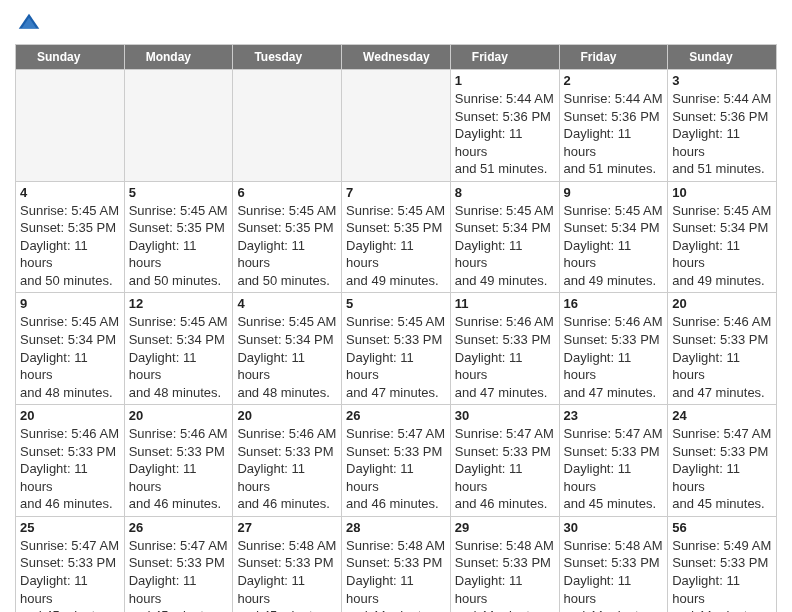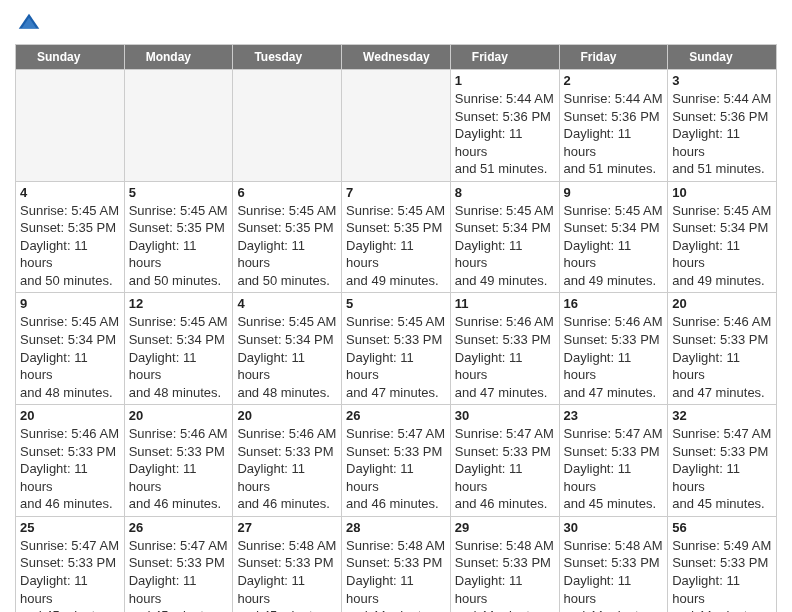--- a/index.html
+++ b/index.html
@@ -296,21 +296,21 @@
 and 46 minutes.</div>
           </td>
           <td>
             <span class="day-number">23</span>
             <div class="day-info" style="white-space: pre-line;">Sunrise: 5:47 AM
 Sunset: 5:33 PM
 Daylight: 11 hours
 and 45 minutes.</div>
           </td>
           <td>
-            <span class="day-number">32</span>
+            <span class="day-number">24</span>
             <div class="day-info" style="white-space: pre-line;">Sunrise: 5:47 AM
 Sunset: 5:33 PM
 Daylight: 11 hours
 and 45 minutes.</div>
           </td>
         </tr>
         <tr>
           <td>
             <span class="day-number">25</span>
             <div class="day-info" style="white-space: pre-line;">Sunrise: 5:47 AM

